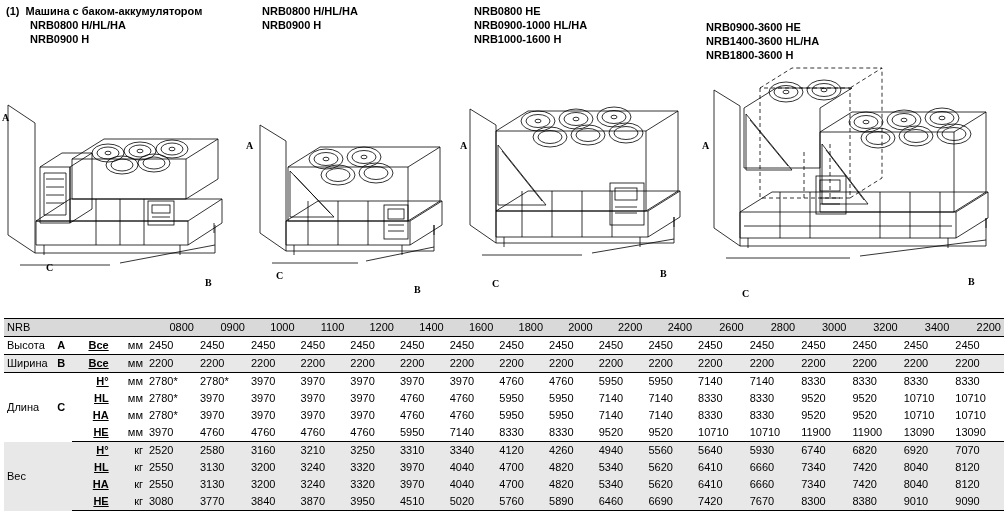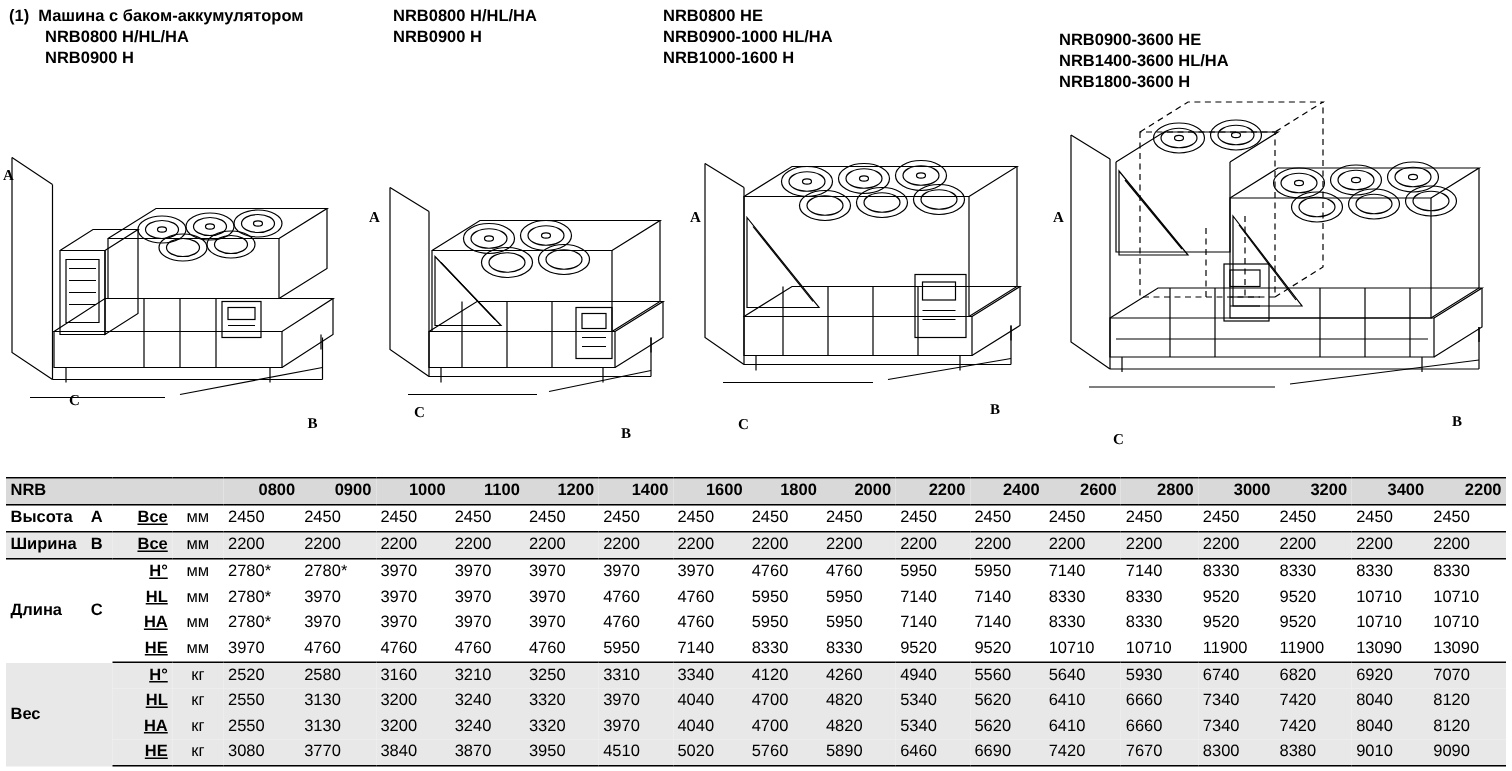--- a/index.html
+++ b/index.html
@@ -9,21 +9,21 @@
     font-family:"Liberation Sans", sans-serif;
     color:#000;
     position:relative;
     overflow:hidden;
   }
   
   .caption{position:absolute;font-size:11px;font-weight:bold;line-height:14px;}
   .caption .num{font-weight:bold;}
   .cap1{left:6px;top:4px;}
   .cap2{left:262px;top:4px;}
-  .cap3{left:442px;top:4px;}
+  .cap3{left:474px;top:4px;}
   .cap4{left:706px;top:20px;}
   .cap-line{white-space:nowrap;}
   .cap-first{display:flex;gap:6px;}
 
   
   .illus-area{position:absolute;left:0;top:0;width:1008px;height:310px;}
   .unit{position:absolute;}
   .lbl{position:absolute;font-size:10px;font-weight:bold;font-family:"Liberation Serif", serif;}
 
   svg{display:block;}
@@ -35,33 +35,33 @@
     font-size:11px;
     width:1000px;
   }
   table.spec th,table.spec td{
     padding:0 3px;
     height:17px;
     line-height:17px;
     white-space:nowrap;
   }
   table.spec thead th{
-    font-weight:bold;
+    font-weight:normal;
     text-align:left;
     background:#d9d9d9;
     border-top:1.5px solid #000;
     border-bottom:1.5px solid #000;
   }
   table.spec thead th.num{text-align:right;}
   tbody tr td{border-bottom:1px solid #000;}
   tbody tr.noline td{border-bottom:none;}
-  td.name{font-weight:bold;text-align:left;}
+  td.name{font-weight:normal;text-align:left;}
   td.ab{text-align:center;font-weight:bold;width:18px;}
   td.variant{text-align:right;font-weight:bold;padding-right:8px;width:40px;text-decoration:underline;}
-  td.unit-col{text-align:center;width:34px;}
+  td.unit-col{text-align:right;width:34px;}
   td.val{text-align:left;width:52px;}
   tr.shade td{background:#e8e8e8;}
 </style>
 </head>
 <body>
 
 <div class="caption cap1">
   <div class="cap-first">
     <span class="num">(1)</span>
     <span class="cap-line">Машина с баком-аккумулятором</span>

